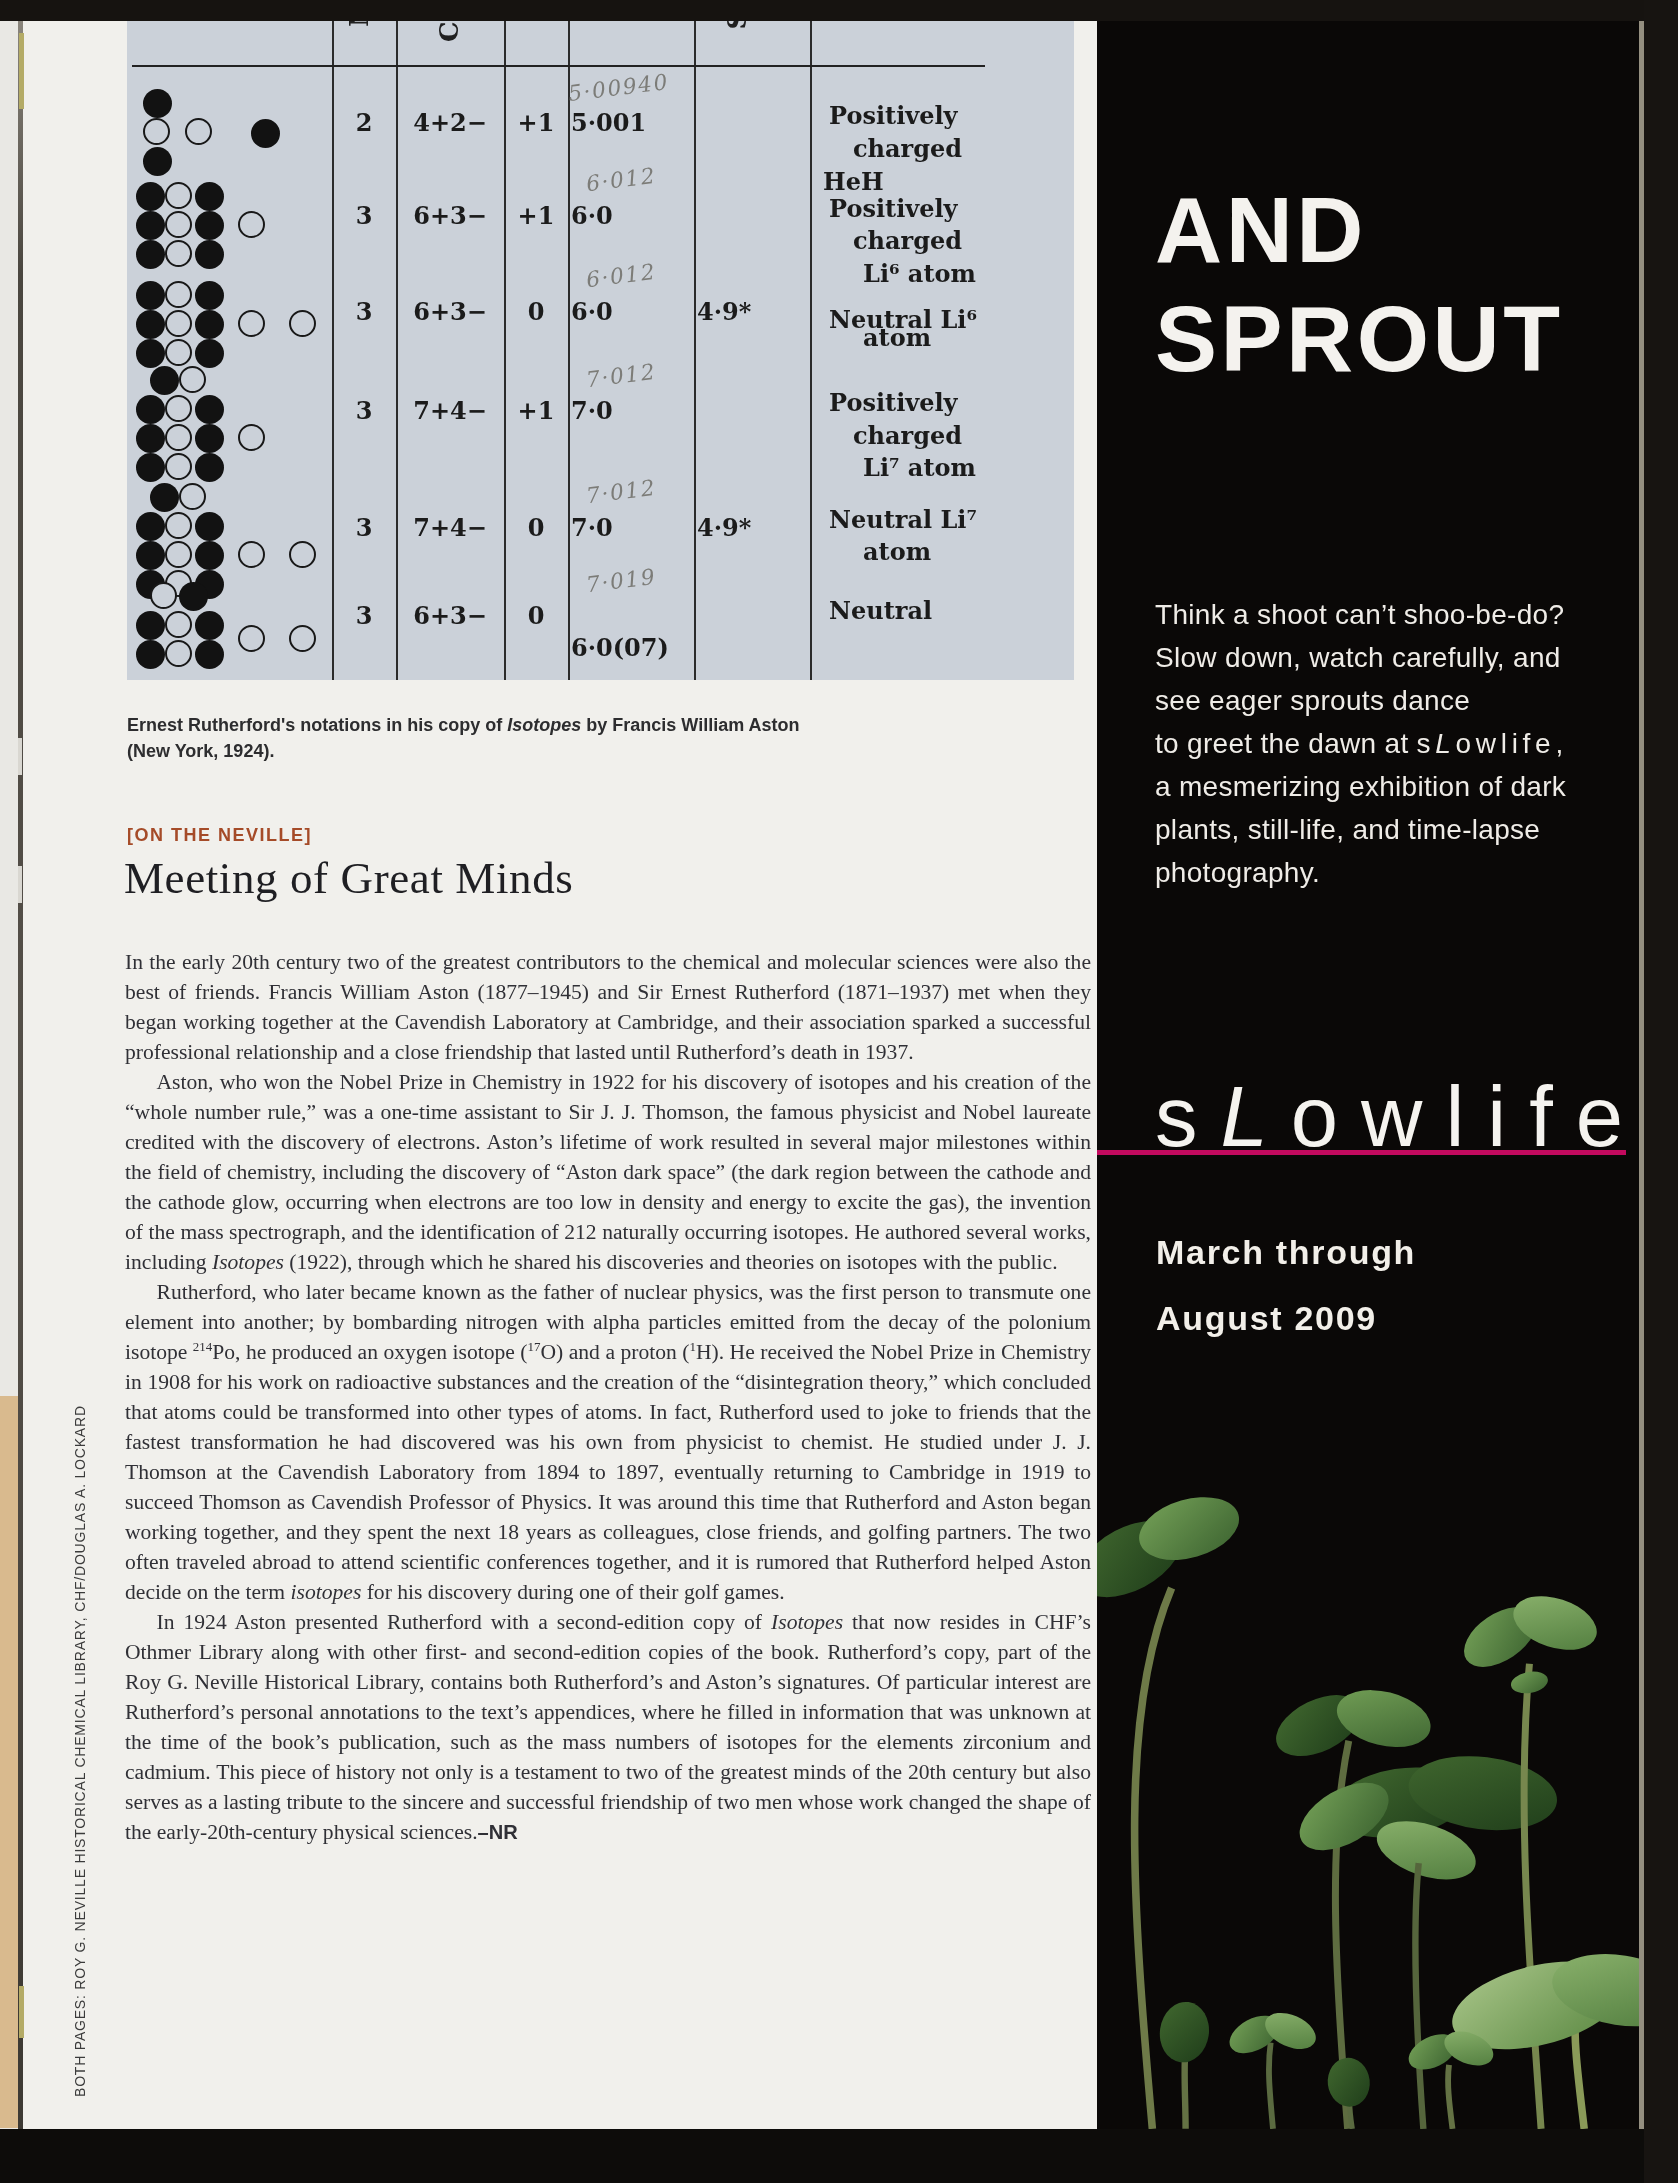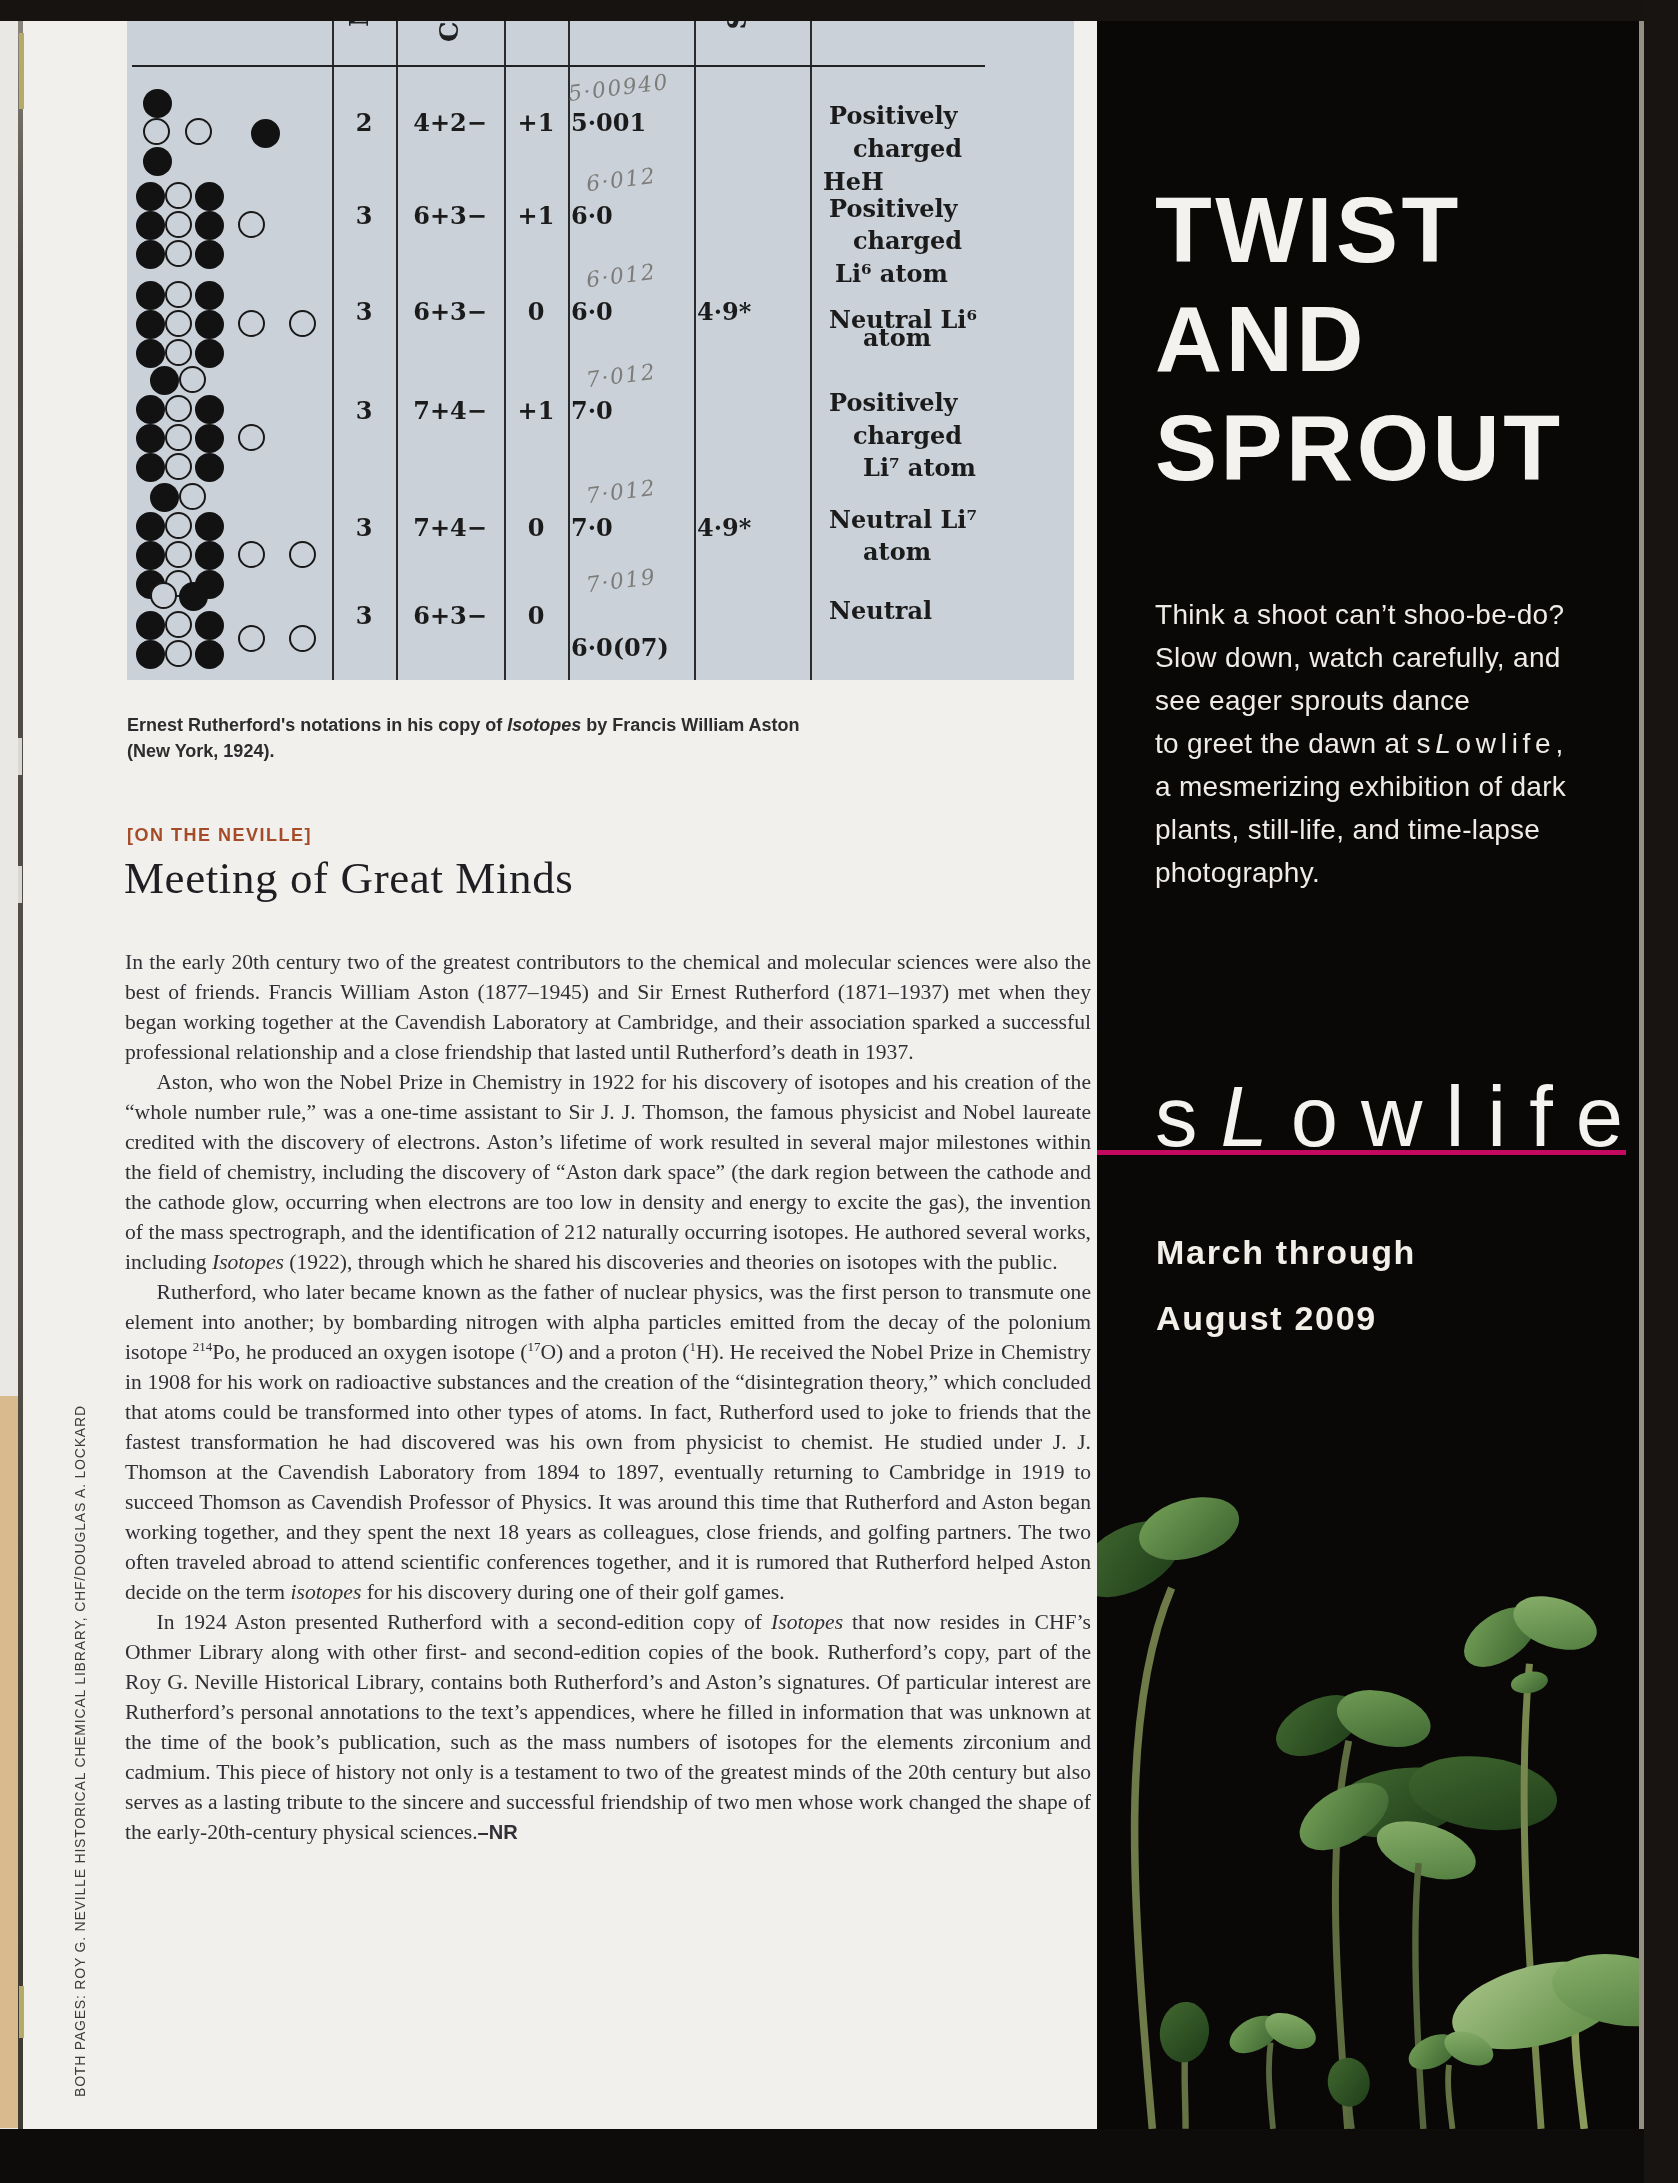--- a/index.html
+++ b/index.html
@@ -171,21 +171,21 @@
         <div class="cell desc" style="left: 702px; top: 80px;">Positively</div>
         <div class="cell desc" style="left: 726px; top: 113px;">charged</div>
         <div class="cell desc" style="left: 696px; top: 146px;">HeH</div>
         <div class="cell num" style="left: 205px; top: 180px; width: 64px; text-align: center;">3</div>
         <div class="cell comp" style="left: 269px; top: 180px; width: 108px; text-align: center;">6+3−</div>
         <div class="cell charge" style="left: 377px; top: 180px; width: 64px; text-align: center;">+1</div>
         <div class="cell mass" style="left: 444px; top: 180px;">6·0</div>
         <div class="cell hand" style="left: 459px; top: 146px;">6·012</div>
         <div class="cell desc" style="left: 702px; top: 173px;">Positively</div>
         <div class="cell desc" style="left: 726px; top: 205px;">charged</div>
-        <div class="cell desc" style="left: 708px; top: 238px;">Li⁶ atom</div>
+        <div class="cell desc" style="left: 736px; top: 238px;">Li⁶ atom</div>
         <div class="cell num" style="left: 205px; top: 276px; width: 64px; text-align: center;">3</div>
         <div class="cell comp" style="left: 269px; top: 276px; width: 108px; text-align: center;">6+3−</div>
         <div class="cell charge" style="left: 377px; top: 276px; width: 64px; text-align: center;">0</div>
         <div class="cell mass" style="left: 444px; top: 276px;">6·0</div>
         <div class="cell hand" style="left: 459px; top: 242px;">6·012</div>
         <div class="cell m2" style="left: 570px; top: 276px;">4·9*</div>
         <div class="cell desc" style="left: 702px; top: 284px;">Neutral Li⁶</div>
         <div class="cell desc" style="left: 736px; top: 302px;">atom</div>
         <div class="cell num" style="left: 205px; top: 375px; width: 64px; text-align: center;">3</div>
         <div class="cell comp" style="left: 269px; top: 375px; width: 108px; text-align: center;">7+4−</div>
@@ -218,21 +218,20 @@
   <div class="body" id="body-col">
       <p><span>In the early 20th century two of the greatest contributors to the chemical and molecular sciences were also the best of friends. Francis William Aston (1877–1945) and Sir Ernest Rutherford (1871–1937) met when they began working together at the Cavendish Laboratory at Cambridge, and their association sparked a successful professional relationship and a close friendship that lasted until Rutherford’s death in 1937.</span></p>
       <p><span>Aston, who won the Nobel Prize in Chemistry in 1922 for his discovery of isotopes and his creation of the “whole number rule,” was a one-time assistant to Sir J. J. Thomson, the famous physicist and Nobel laureate credited with the discovery of electrons. Aston’s lifetime of work resulted in several major milestones within the field of chemistry, including the discovery of “Aston dark space” (the dark region between the cathode and the cathode glow, occurring when electrons are too low in density and energy to excite the gas), the invention of the mass spectrograph, and the identification of 212 naturally occurring isotopes. He authored several works, including </span><span class="i">Isotopes</span><span> (1922), through which he shared his discoveries and theories on isotopes with the public.</span></p>
       <p><span>Rutherford, who later became known as the father of nuclear physics, was the first person to transmute one element into another; by bombarding nitrogen with alpha particles emitted from the decay of the polonium isotope </span><sup>214</sup><span>Po, he produced an oxygen isotope (</span><sup>17</sup><span>O) and a proton (</span><sup>1</sup><span>H). He received the Nobel Prize in Chemistry in 1908 for his work on radioactive substances and the creation of the “disintegration theory,” which concluded that atoms could be transformed into other types of atoms. In fact, Rutherford used to joke to friends that the fastest transformation he had discovered was his own from physicist to chemist. He studied under J. J. Thomson at the Cavendish Laboratory from 1894 to 1897, eventually returning to Cambridge in 1919 to succeed Thomson as Cavendish Professor of Physics. It was around this time that Rutherford and Aston began working together, and they spent the next 18 years as colleagues, close friends, and golfing partners. The two often traveled abroad to attend scientific conferences together, and it is rumored that Rutherford helped Aston decide on the term </span><span class="i">isotopes</span><span> for his discovery during one of their golf games.</span></p>
       <p><span>In 1924 Aston presented Rutherford with a second-edition copy of </span><span class="i">Isotopes</span><span> that now resides in CHF’s Othmer Library along with other first- and second-edition copies of the book. Rutherford’s copy, part of the Roy G. Neville Historical Library, contains both Rutherford’s and Aston’s signatures. Of particular interest are Rutherford’s personal annotations to the text’s appendices, where he filled in information that was unknown at the time of the book’s publication, such as the mass numbers of isotopes for the elements zirconium and cadmium. This piece of history not only is a testament to two of the greatest minds of the 20th century but also serves as a lasting tribute to the sincere and successful friendship of two men whose work changed the shape of the early-20th-century physical sciences.</span><span class="b sans">–NR</span></p>
     </div>
   <div class="credit">BOTH PAGES: ROY G. NEVILLE HISTORICAL CHEMICAL LIBRARY, CHF/DOUGLAS A. LOCKARD</div>
 
   <div class="panel">
     <div class="heading" id="panel-heading">
-        <div class="h-line">TWIST</div>
         <div class="h-line">AND</div>
         <div class="h-line">SPROUT</div>
       </div>
     <div class="intro" id="panel-intro">
         <div class="i-line"><span>Think a shoot can’t shoo-be-do?</span></div>
         <div class="i-line"><span>Slow down, watch carefully, and</span></div>
         <div class="i-line"><span>see eager sprouts dance</span></div>
         <div class="i-line"><span>to greet the dawn at </span><span class="brand">s</span><span class="i brand">L</span><span class="brand">owlife</span><span>,</span></div>
         <div class="i-line"><span>a mesmerizing exhibition of dark</span></div>
         <div class="i-line"><span>plants, still-life, and time-lapse</span></div>

